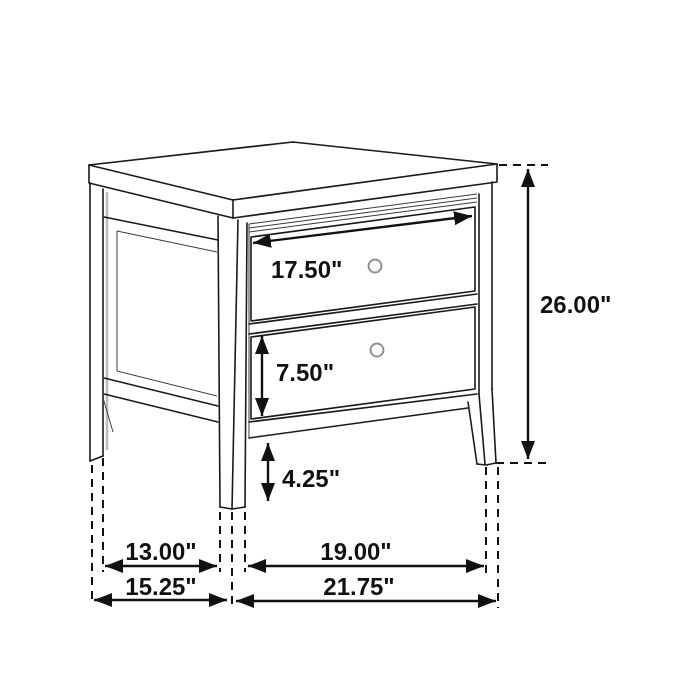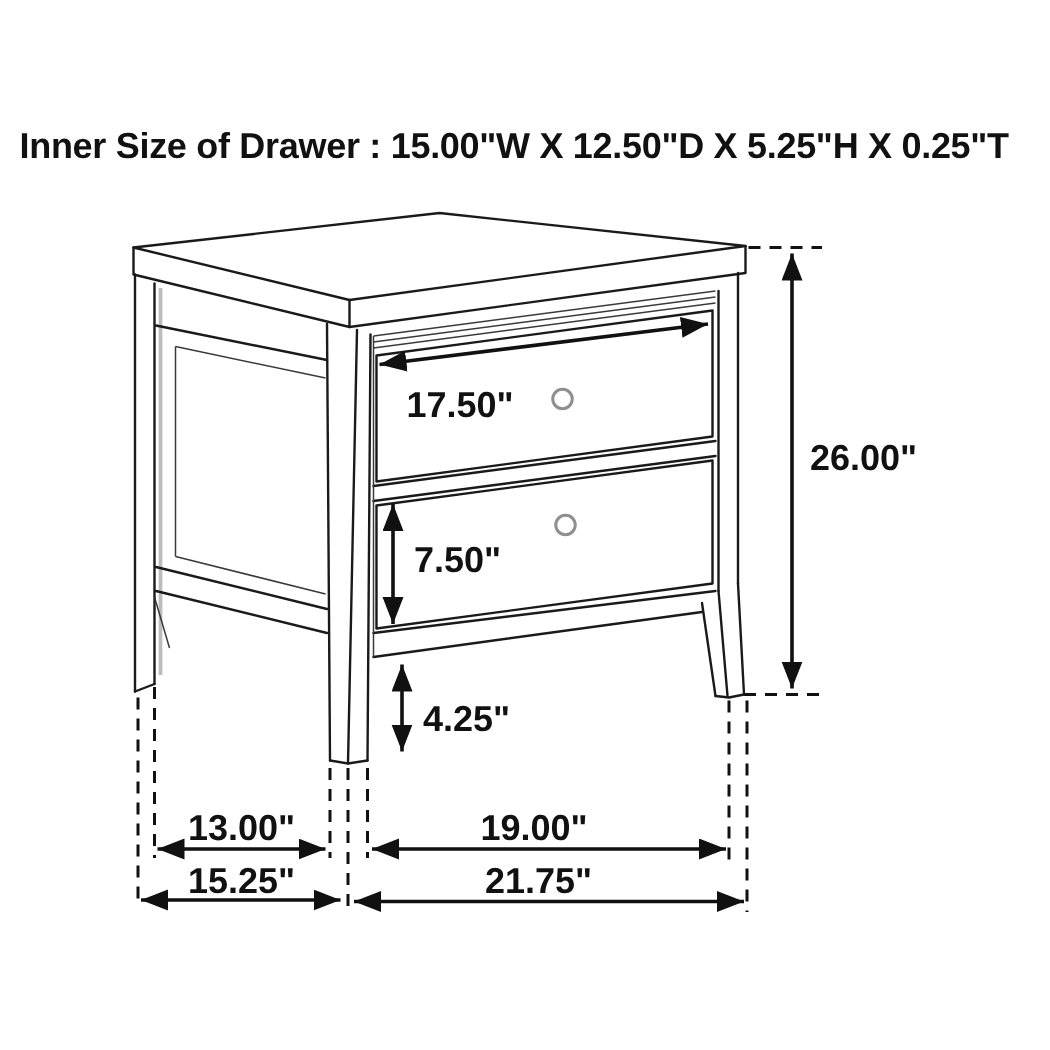--- a/index.html
+++ b/index.html
@@ -70,21 +70,20 @@
     stroke: #bcbcbc;
     stroke-width: 2.5;
     fill: none;
   }
 </style>
 </head>
 <body>
 
 <div class="stage">
 
-  <div class="title">Inner Size of Drawer : 15.00"W X 12.50"D X 5.25"H X 0.25"T</div>
 
   <svg class="drawing" width="700" height="700" viewBox="0 0 700 700">
     <defs>
       <marker id="ah" markerUnits="userSpaceOnUse" markerWidth="22" markerHeight="16" refX="18" refY="7" orient="auto-start-reverse">
         <path d="M0,0 L18,7 L0,14 Z" fill="#111111"></path>
       </marker>
     </defs>
 
     <g>
 

